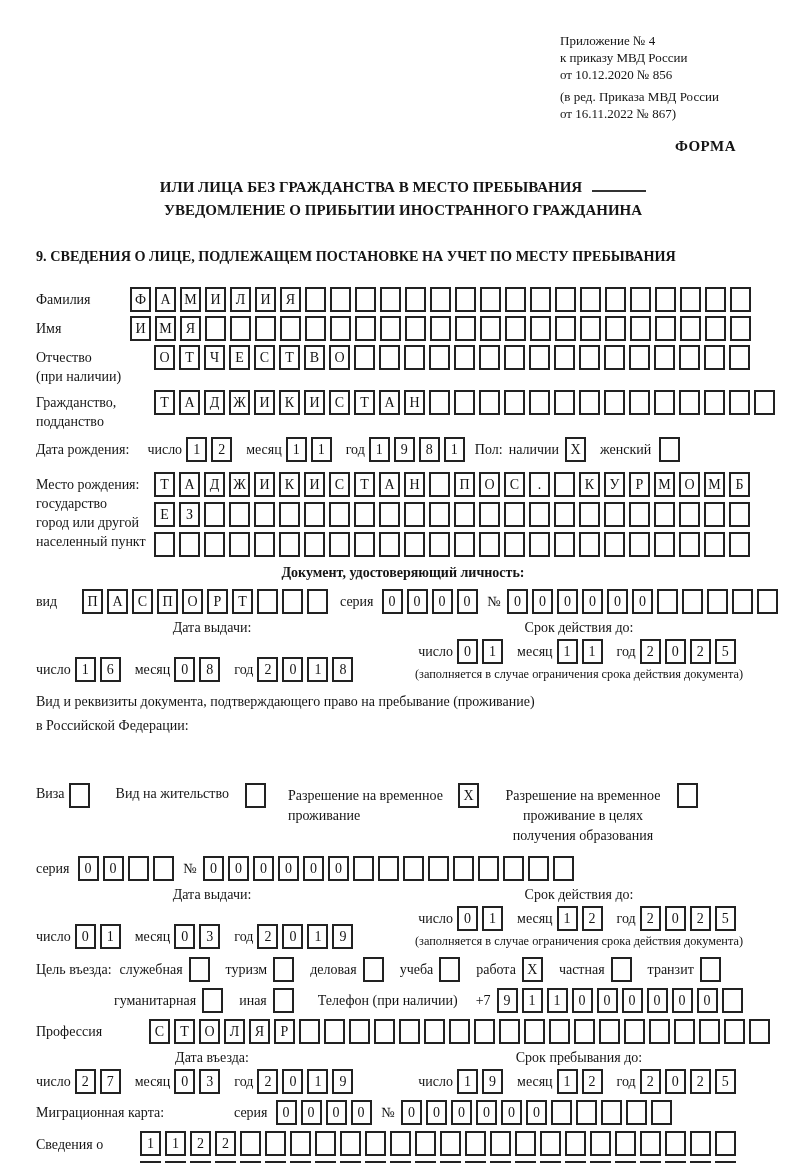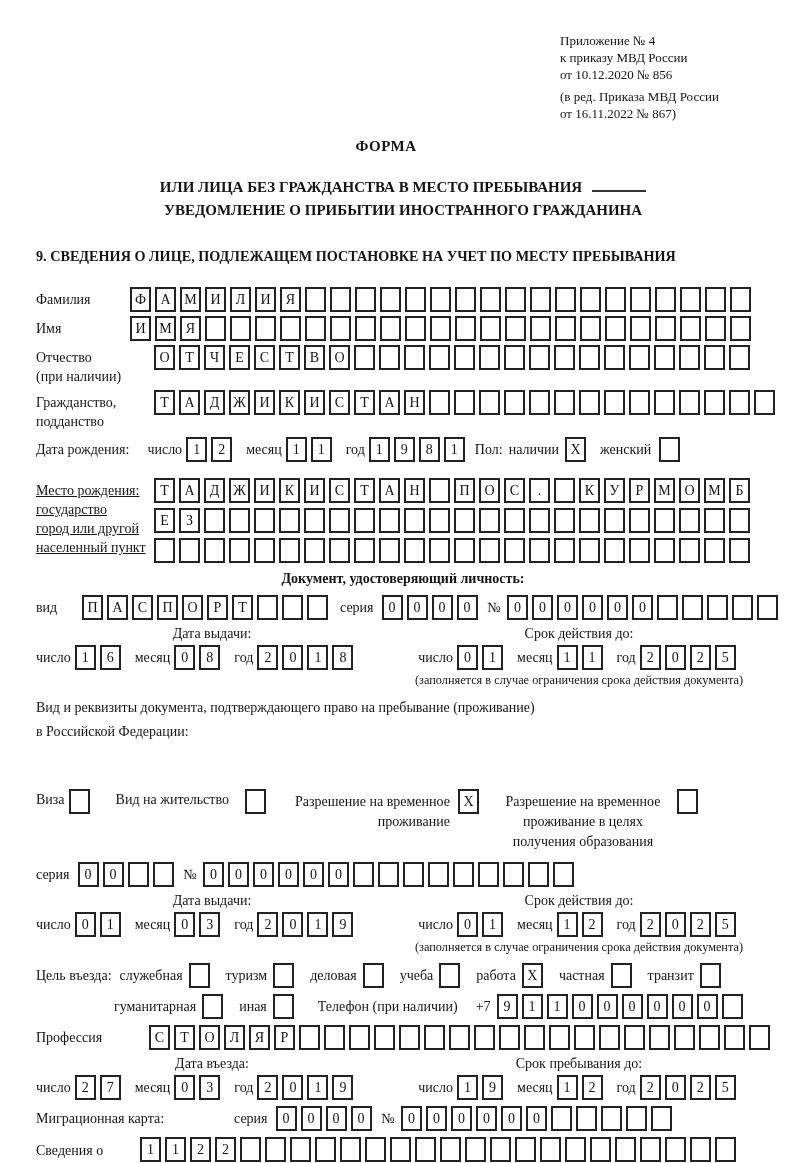--- a/index.html
+++ b/index.html
@@ -6,21 +6,21 @@
   body{
     width:800px;height:1163px;overflow:hidden;
     font-family:"Liberation Serif","DejaVu Serif",serif;
     color:#141414;font-size:14px;
   }
   .page{box-sizing:border-box;width:800px;height:1163px;padding:32px 30px 0 36px;}
 
   
   .apx{margin-left:auto;width:210px;font-size:13px;line-height:17px;}
   .apx .rev{font-size:13px;margin-top:5px;line-height:17px;}
-  .forma{text-align:center;font-weight:bold;font-size:15px;letter-spacing:.5px;margin:16px 34px 0 0;}
+  .forma{text-align:right;font-weight:bold;font-size:15px;letter-spacing:.5px;margin:16px 34px 0 0;}
 
   .title{ text-align:center;font-weight:bold;font-size:15px;line-height:23px;margin-top:20px;}
   .blank-line{display:inline-block;width:54px;border-bottom:2px solid #333;height:1em;margin-left:10px;vertical-align:baseline;}
 
   .sec-heading{font-weight:bold;font-size:14.2px;margin-top:26px;text-align:left;}
 
   .form-body{margin-top:22px;}
 
   
   .cell{
@@ -39,35 +39,35 @@
   .mb4{margin-bottom:5px;}
 
   .inline-row{display:flex;align-items:center;margin-bottom:4px;flex-wrap:nowrap;}
   .inline-row > span.txt{flex-shrink:0;}
   .ml6{margin-left:6px;} .ml8{margin-left:8px;} .ml10{margin-left:10px;} .ml20{margin-left:20px;} .ml28{margin-left:28px;} .mr6{margin-right:6px;} .mr8{margin-right:8px;}
 
   .doc-heading{text-align:center;font-weight:bold;font-size:14px;margin:8px 0 8px 0;}
 
   .date-section{display:flex;margin:6px 0 4px 0;}
   .date-col{display:flex;flex-direction:column;}
-  .date-col.left{width:352px;}
+  .date-col.left{width:352px;justify-content:space-between;}
   .date-col.right{flex:1;}
   .date-head{text-align:center;font-size:14px;margin-bottom:3px;}
   .date-line{display:flex;align-items:center;}
   .dlabel{margin:0 4px 0 10px;flex-shrink:0;}
   .dlabel.first{margin-left:0;}
   .date-note{font-size:12.3px;text-align:center;margin-top:3px;}
 
   .res-lines{margin-top:8px;line-height:24px;}
 
   .options-row{display:flex;align-items:flex-start;margin:6px 0 10px 0;}
   .opt{display:flex;align-items:flex-start;margin-top:39px;}
   .opt .optlabel{padding-top:3px;}
   .opt .cell{margin-left:8px;}
-  .optlabel.c165{width:162px;text-align:right;line-height:20px;font-family:Liberation Serif, serif;}
+  .optlabel.c165{width:162px;text-align:left;line-height:20px;font-family:Liberation Serif, serif;}
   .optlabel.c175{width:172px;text-align:center;line-height:20px;}
 
   .purpose-row{display:flex;align-items:center;margin-bottom:6px;}
   .purpose-row .optname{margin:0 6px 0 12px;}
   .purpose-row .optname.first{margin-left:8px;}
   .purpose2{padding-left:70px;}
 </style>
 </head>
 <body>
 
@@ -129,21 +129,21 @@
       <span class="cells"><span class="cell">1</span><span class="cell">1</span></span>
       <span class="dlabel">год</span>
       <span class="cells"><span class="cell">1</span><span class="cell">9</span><span class="cell">8</span><span class="cell">1</span></span>
       <span class="txt ml6 mr6">Пол:</span>
       <span class="txt mr6">наличии</span>
       <span class="cell">X</span>
       <span class="txt ml10 mr8">женский</span>
       <span class="cell"></span>
     </div>
 
-    <div class="frow" style="margin-top:16px;text-decoration:underline;">
+    <div class="frow" style="margin-top:10px;">
       <span class="flabel w118">
         <div>Место рождения:</div>
         <div>государство</div>
         <div>город или другой</div>
         <div>населенный пункт</div>
       </span>
       <span>
         <div class="cells mb4"><span class="cell">Т</span><span class="cell">А</span><span class="cell">Д</span><span class="cell">Ж</span><span class="cell">И</span><span class="cell">К</span><span class="cell">И</span><span class="cell">С</span><span class="cell">Т</span><span class="cell">А</span><span class="cell">Н</span><span class="cell"></span><span class="cell">П</span><span class="cell">О</span><span class="cell">С</span><span class="cell">.</span><span class="cell"></span><span class="cell">К</span><span class="cell">У</span><span class="cell">Р</span><span class="cell">М</span><span class="cell">О</span><span class="cell">М</span><span class="cell">Б</span></div>
         <div class="cells mb4"><span class="cell">Е</span><span class="cell">З</span><span class="cell"></span><span class="cell"></span><span class="cell"></span><span class="cell"></span><span class="cell"></span><span class="cell"></span><span class="cell"></span><span class="cell"></span><span class="cell"></span><span class="cell"></span><span class="cell"></span><span class="cell"></span><span class="cell"></span><span class="cell"></span><span class="cell"></span><span class="cell"></span><span class="cell"></span><span class="cell"></span><span class="cell"></span><span class="cell"></span><span class="cell"></span><span class="cell"></span></div>
         <div class="cells"><span class="cell"></span><span class="cell"></span><span class="cell"></span><span class="cell"></span><span class="cell"></span><span class="cell"></span><span class="cell"></span><span class="cell"></span><span class="cell"></span><span class="cell"></span><span class="cell"></span><span class="cell"></span><span class="cell"></span><span class="cell"></span><span class="cell"></span><span class="cell"></span><span class="cell"></span><span class="cell"></span><span class="cell"></span><span class="cell"></span><span class="cell"></span><span class="cell"></span><span class="cell"></span><span class="cell"></span></div>

